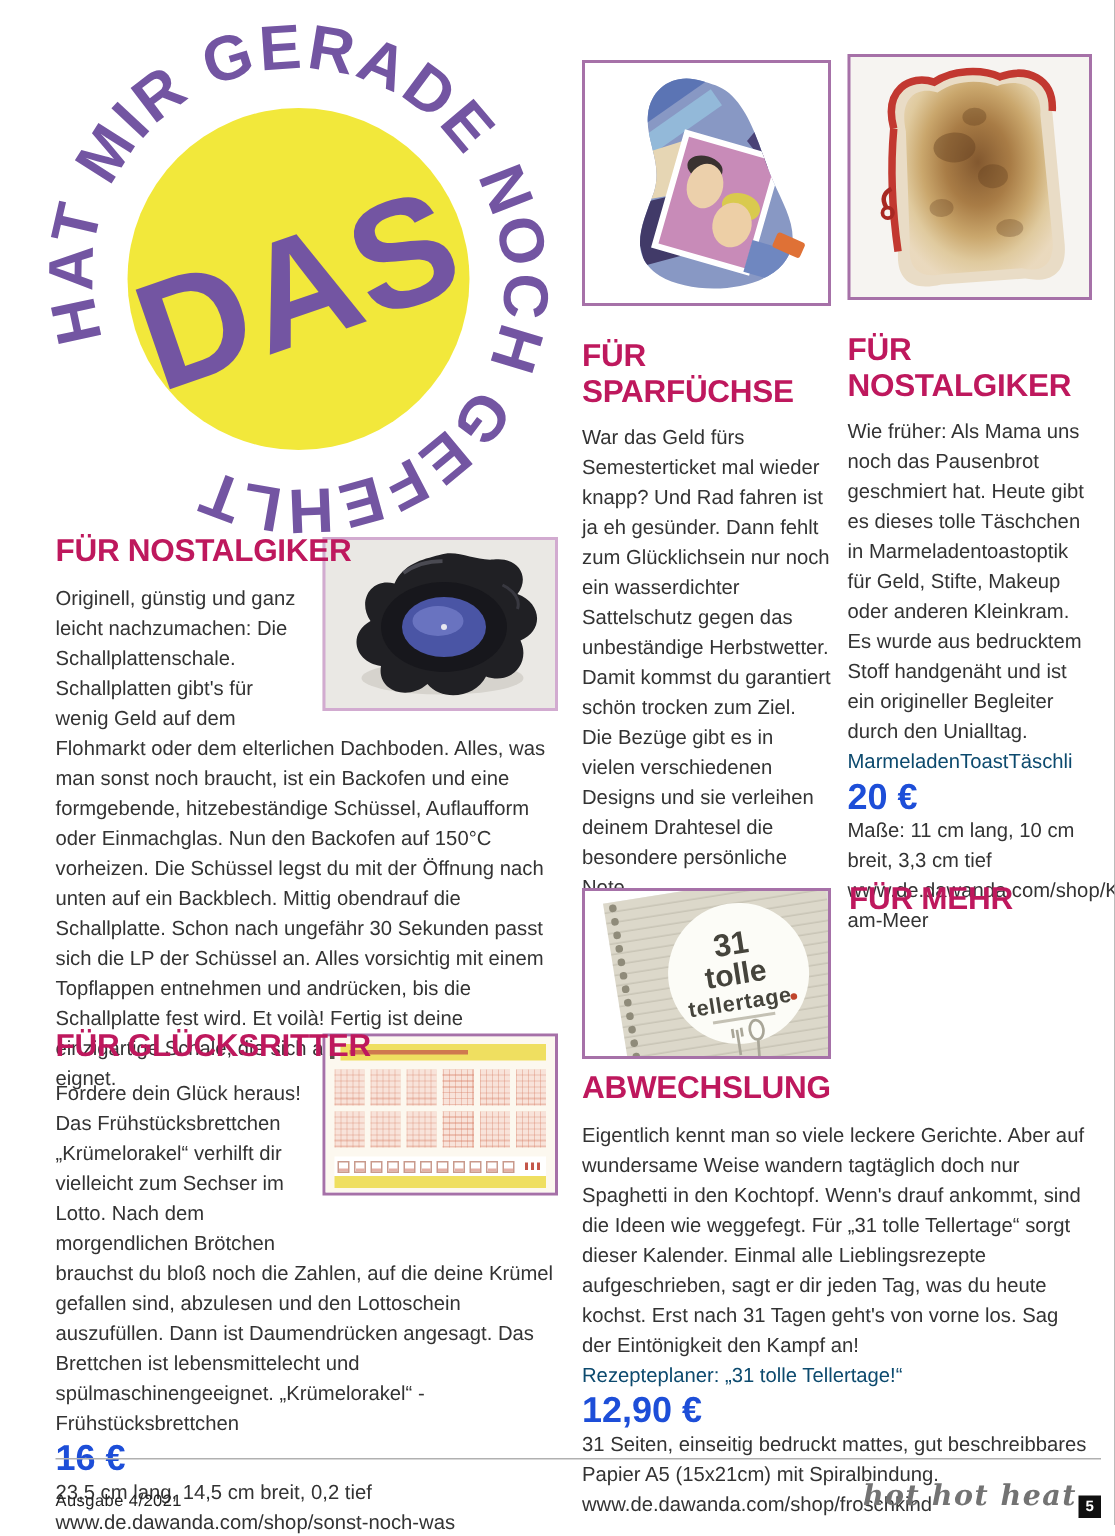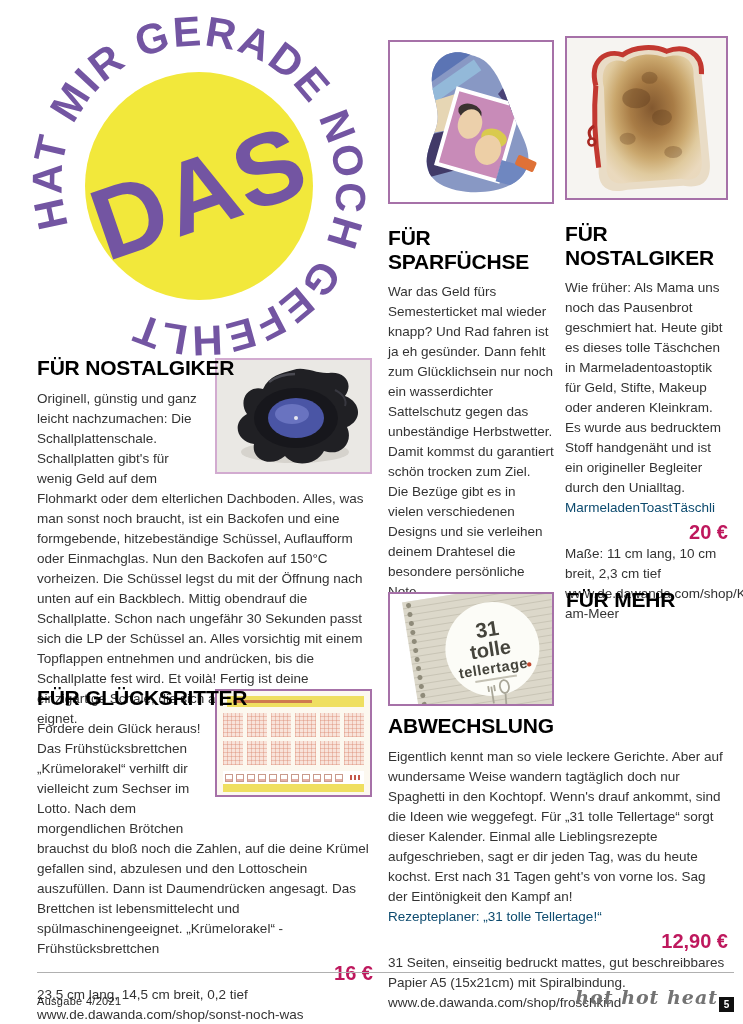--- a/index.html
+++ b/index.html
@@ -10,24 +10,24 @@
   
   .logo {left:12px;top:2px;width:372px;height:368px;}
   .logo-circle {fill:#f2e83b;}
   .arc-text {font-family:"Liberation Sans",sans-serif;font-weight:700;font-size:42px;
              letter-spacing:2px;fill:#7355a2;}
   .das-text {font-family:"Liberation Sans",sans-serif;font-weight:700;font-size:102px;
              fill:#7355a2;letter-spacing:1px;}
 
   
   h2 {font-family:"Liberation Sans",sans-serif;font-size:21px;font-weight:700;
-      color:#000000;margin:0 0 9px 0;line-height:1.12;letter-spacing:-0.2px;}
+      color:#be185d;margin:0 0 9px 0;line-height:1.12;letter-spacing:-0.2px;}
   .body {font-size:13.5px;line-height:20px;color:#333;}
   .product {font-size:13.5px;line-height:20px;color:#0c4a6e;}
-  .price {font-size:20px;font-weight:700;color:#be185d;line-height:24px;margin-top:2px;text-align:right;}
+  .price {font-size:24px;font-weight:700;color:#1d4ed8;line-height:24px;margin-top:2px;}
   .meta {font-size:13.5px;line-height:20px;color:#333;}
   .spacer {display:block;float:right;}
   .spacer-selb {width:172px;height:100px;}
   .spacer-glueck {width:172px;height:104px;}
 
   .sec-selb {left:37px;top:356px;width:336px;}
   .sec-glueck {left:37px;top:686px;width:336px;}
   .col-spar {left:388px;top:40px;width:166px;}
   .col-nost {left:565px;top:36px;width:163px;}
   .abw {left:388px;top:588px;width:340px;}
@@ -204,21 +204,21 @@
           <path d="M30,46 C27,70 27,100 30,128" fill="none" stroke="#c23830" stroke-width="5"></path>
           <path d="M27,86 q-8,4 -4,12" fill="none" stroke="#a82822" stroke-width="3"></path>
           <circle cx="24" cy="102" r="3.5" fill="none" stroke="#a82822" stroke-width="2.5"></circle>
         </g>
       </svg>
     </div>
     <h2>FÜR NOSTALGIKER</h2>
     <div class="body">Wie früher: Als Mama uns noch das Pausenbrot geschmiert hat. Heute gibt es dieses tolle Täschchen in Marmeladentoastoptik für Geld, Stifte, Makeup oder anderen Kleinkram. Es wurde aus bedrucktem Stoff handgenäht und ist ein origineller Begleiter durch den Unialltag.</div>
     <div class="product">MarmeladenToastTäschli</div>
     <div class="price">20 €</div>
-    <div class="meta">Maße: 11 cm lang, 10 cm breit, 2,3 cm tief</div>
+    <div class="meta">Maße: 11 cm lang, 10 cm breit, 3,3 cm tief</div>
     <div class="meta">www.de.dawanda.com/shop/Kittie-am-Meer</div>
   </div>
 
   <div class="abs abw">
     <div class="img-frame cal-frame">
       <svg viewBox="0 0 162 110" width="162" height="110">
         <defs>
           <pattern id="ruled" width="6" height="7" patternUnits="userSpaceOnUse">
             <rect width="6" height="7" fill="#dcd8ca"></rect>
             <rect y="6" width="6" height="1" fill="#c8c4b5"></rect>

